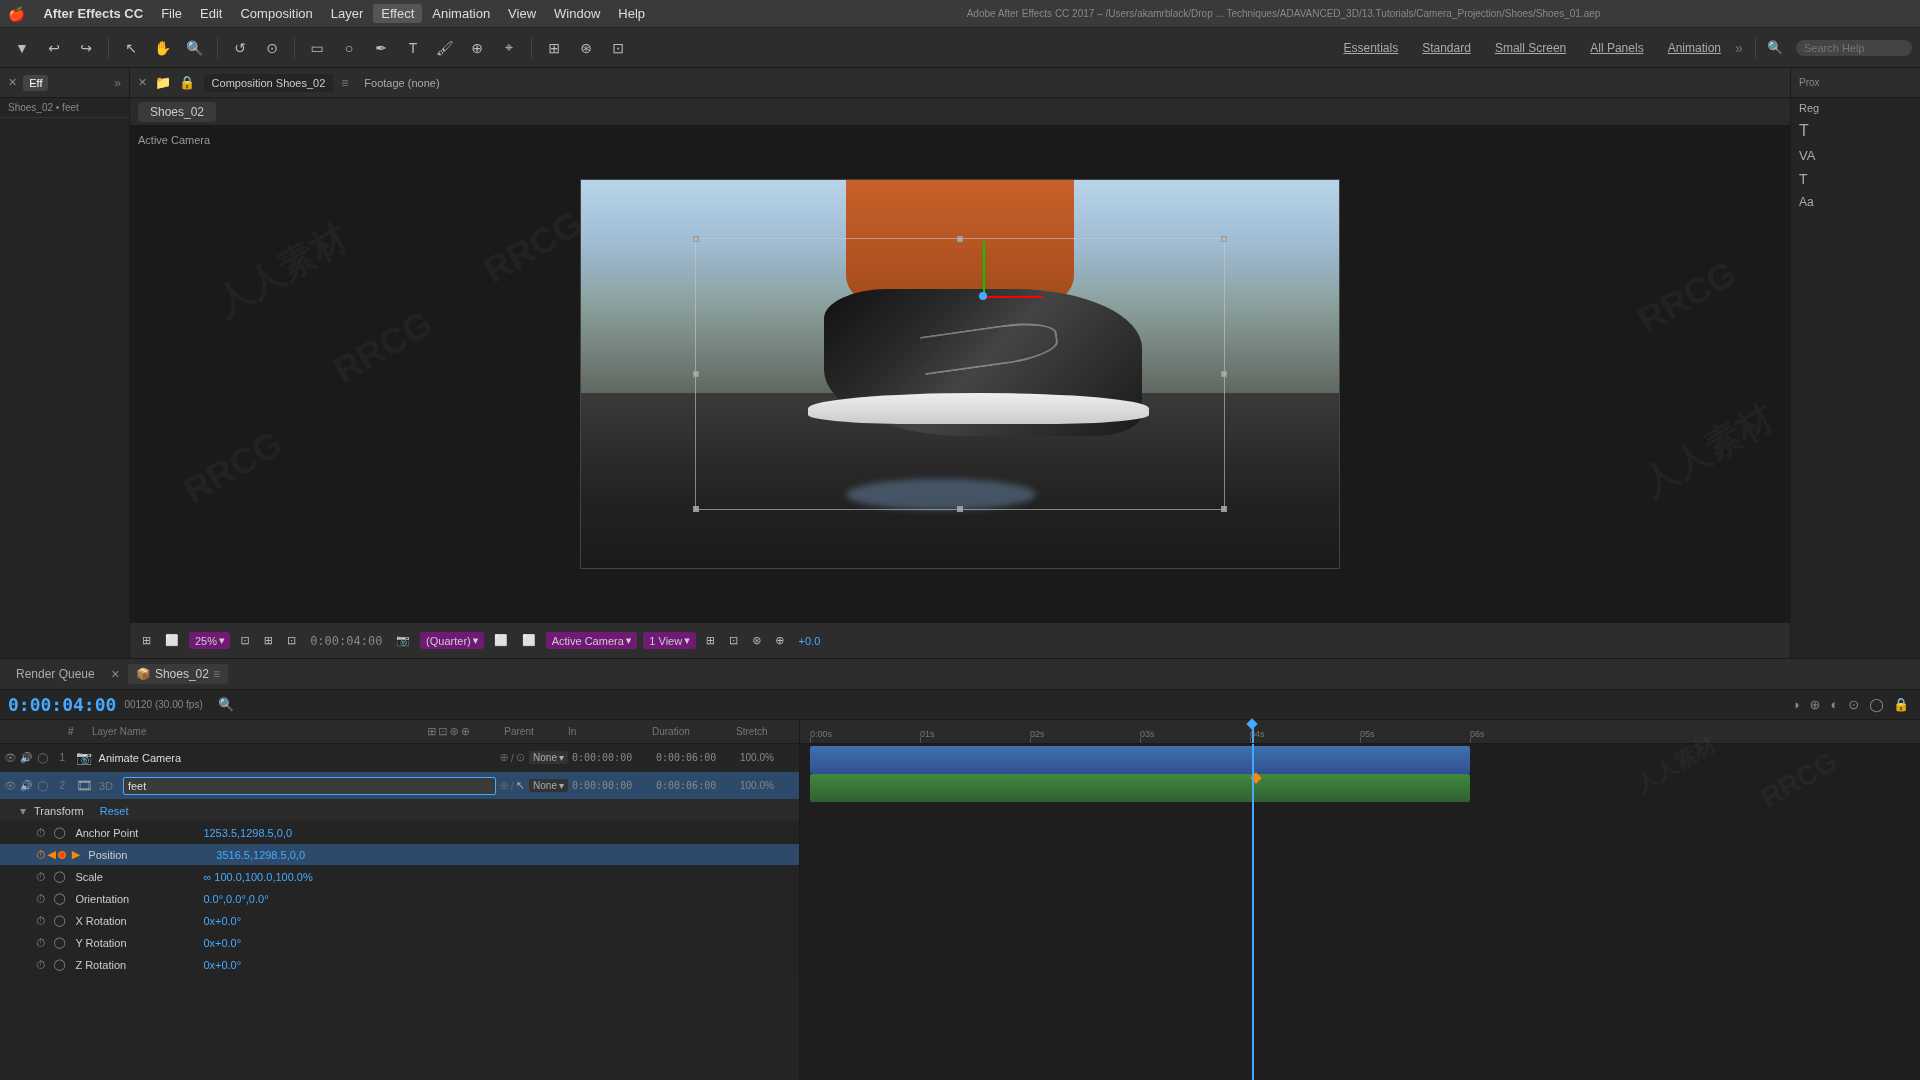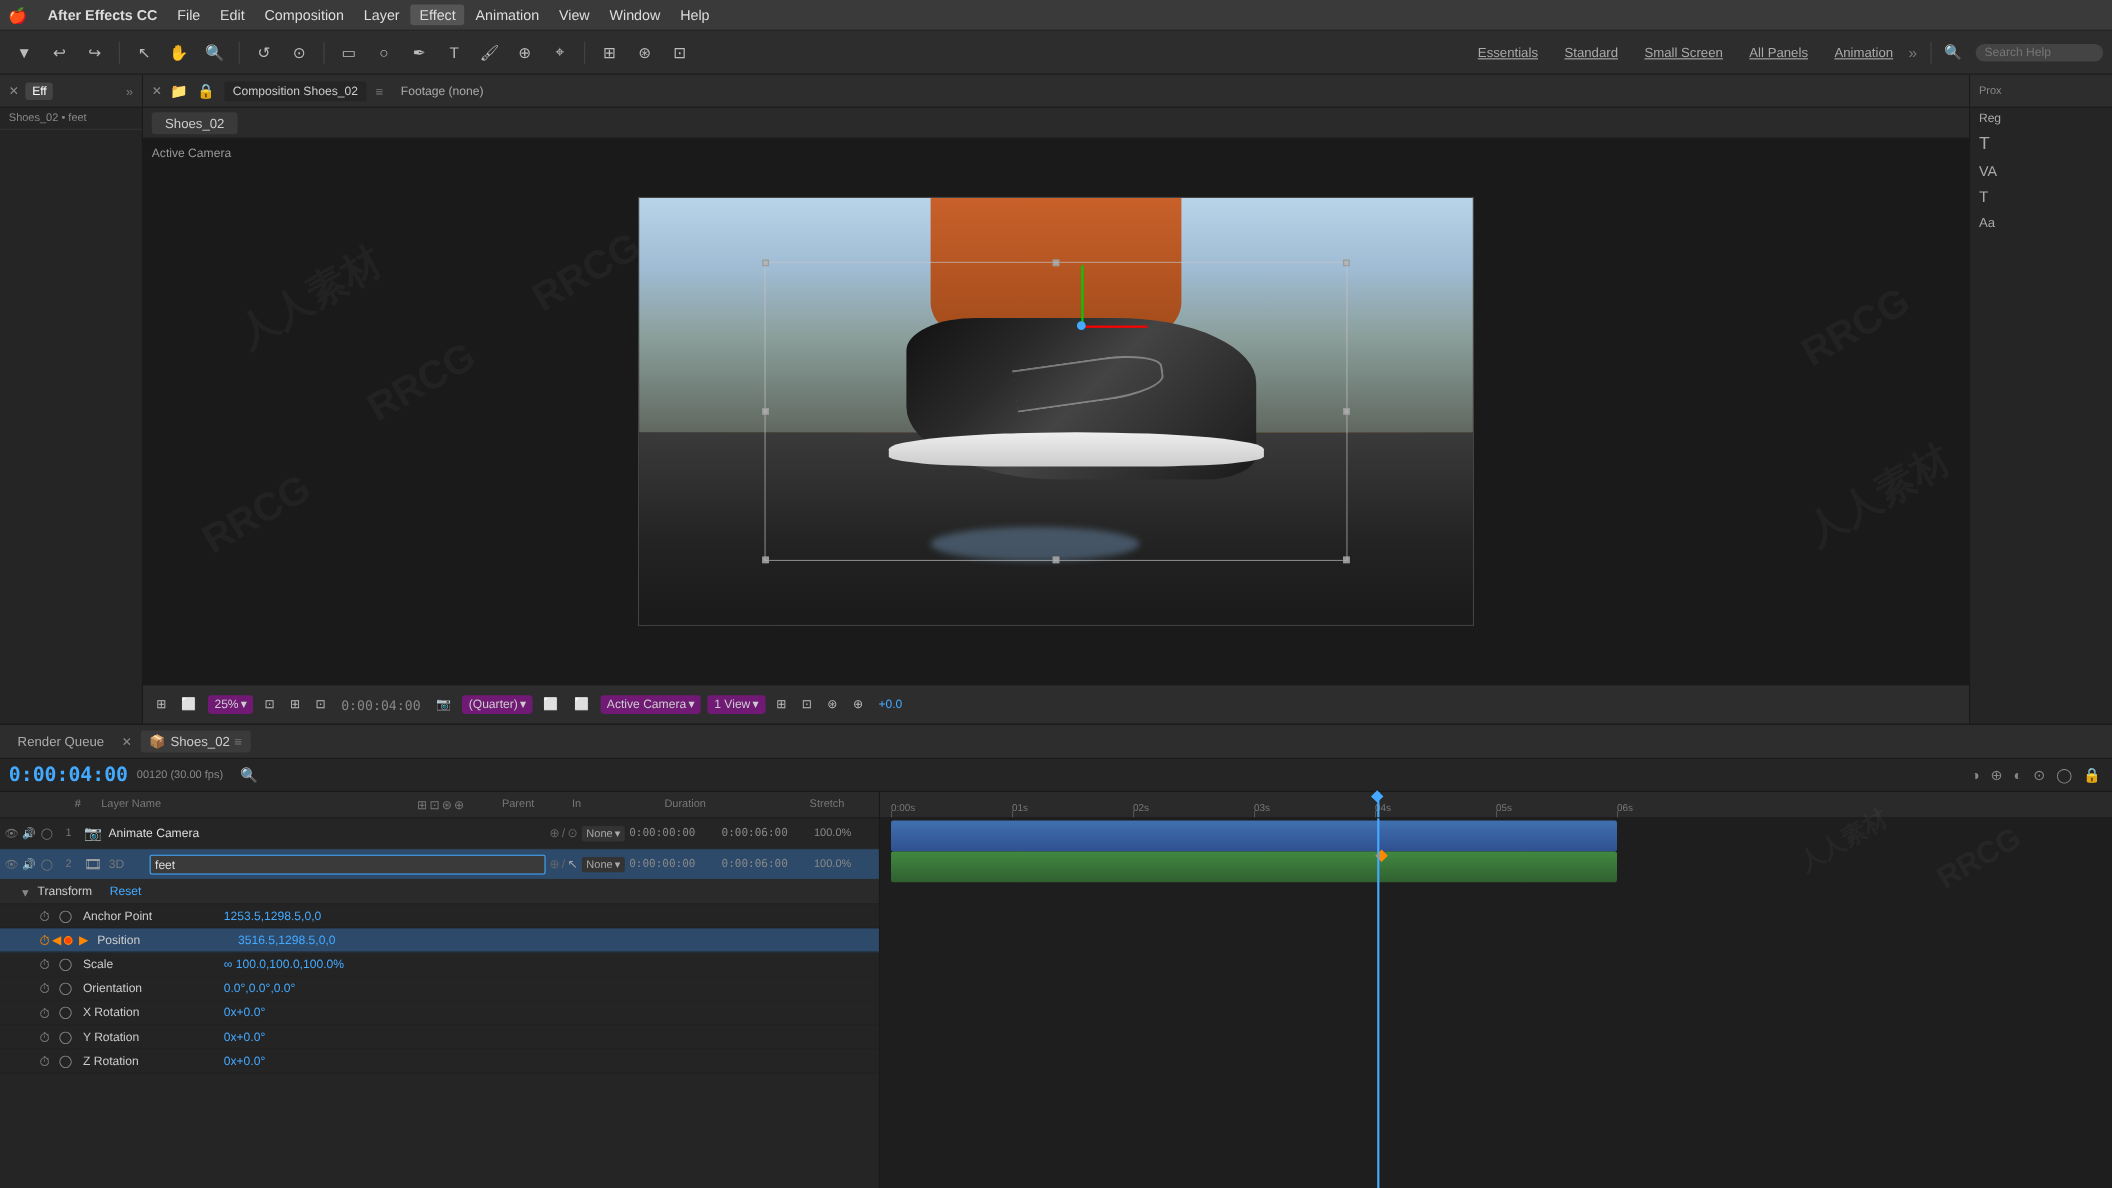--- a/index.html
+++ b/index.html
@@ -566,20 +566,21 @@
   <span class="menu-item app-name">After Effects CC</span>
   <span class="menu-item">File</span>
   <span class="menu-item">Edit</span>
   <span class="menu-item">Composition</span>
   <span class="menu-item">Layer</span>
   <span class="menu-item active">Effect</span>
   <span class="menu-item">Animation</span>
   <span class="menu-item">View</span>
   <span class="menu-item">Window</span>
   <span class="menu-item">Help</span>
+  <span style="flex:1; font-size:10px; color:#888; text-align:center;">Adobe After Effects CC 2017 – /Users/akamrblack/Drop ... Techniques/ADAVANCED_3D/13.Tutorials/Camera_Projection/Shoes/Shoes_01.aep</span>
 </div>
 
 <div id="toolbar">
   <button class="tool-btn" title="Selection">▼</button>
   <button class="tool-btn">↩</button>
   <button class="tool-btn">↪</button>
   <div class="tool-separator"></div>
   <button class="tool-btn">↖</button>
   <button class="tool-btn">✋</button>
   <button class="tool-btn">🔍</button>
@@ -779,21 +780,21 @@
           <span style="flex:1;" class="col-header-label">Layer Name</span>
           <div class="col-icons">
             <span class="col-icon">⊞</span>
             <span class="col-icon">⊡</span>
             <span class="col-icon">⊛</span>
             <span class="col-icon">⊕</span>
           </div>
           <span class="col-header-label" style="width:90px;text-align:center;">Parent</span>
           <span class="col-header-label" style="width:80px;">In</span>
           <span class="col-header-label" style="width:80px;">Duration</span>
-          <span class="col-header-label" style="width:55px;margin-left:48px;">Stretch</span>
+          <span class="col-header-label" style="width:55px;">Stretch</span>
         </div>
 
         <div class="layer-row">
           <span style="font-size:10px;color:#777;">👁</span>
           <span style="font-size:10px;color:#777;">🔊</span>
           <span style="font-size:10px;color:#777;">◯</span>
           <span class="layer-num">1</span>
           <span style="font-size:13px;color:#aaa;margin-right:2px;">📷</span>
           <span class="layer-name">Animate Camera</span>
           <div class="layer-icons-group">
@@ -809,21 +810,21 @@
           <span class="dur-col">0:00:06:00</span>
           <span class="str-col">100.0%</span>
         </div>
 
         <div class="layer-row selected">
           <span style="font-size:10px;color:#777;">👁</span>
           <span style="font-size:10px;color:#777;">🔊</span>
           <span style="font-size:10px;color:#777;">◯</span>
           <span class="layer-num">2</span>
           <span style="font-size:13px;color:#aaa;margin-right:2px;">🎞</span>
-          <span style="font-size:11px;color:#777;margin-right:19px;">3D</span>
+          <span style="font-size:11px;color:#777;margin-right:6px;">3D</span>
           <div style="background:#3a3a3a;border:1px solid #4af;padding:1px 4px;border-radius:2px;flex:1;">
             <span style="font-size:11px;color:#ddd;">feet</span>
           </div>
           <div class="layer-icons-group">
             <span style="font-size:11px;color:#666;">⊕</span>
             <span style="font-size:11px;color:#666;">/</span>
             <span style="font-size:11px;color:#aaa;cursor:pointer;">↖</span>
           </div>
           <div class="none-dropdown">
             <span>None</span>

